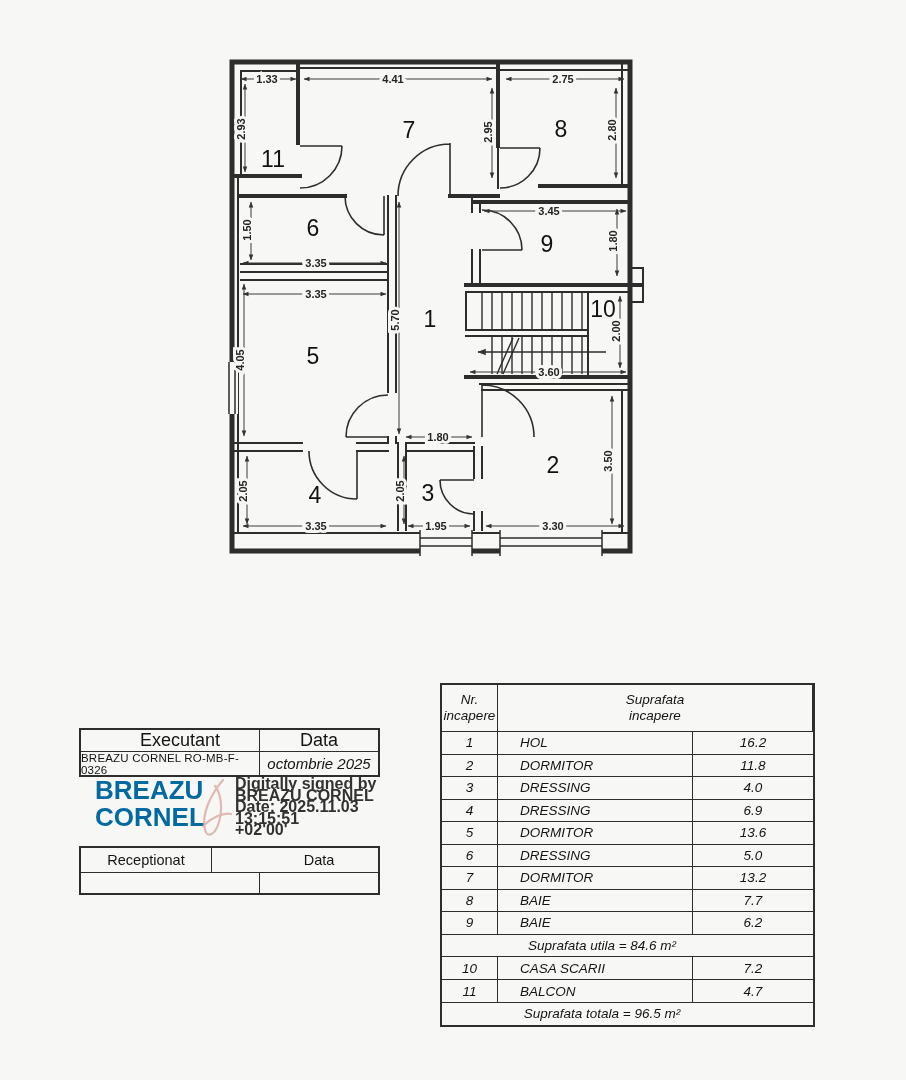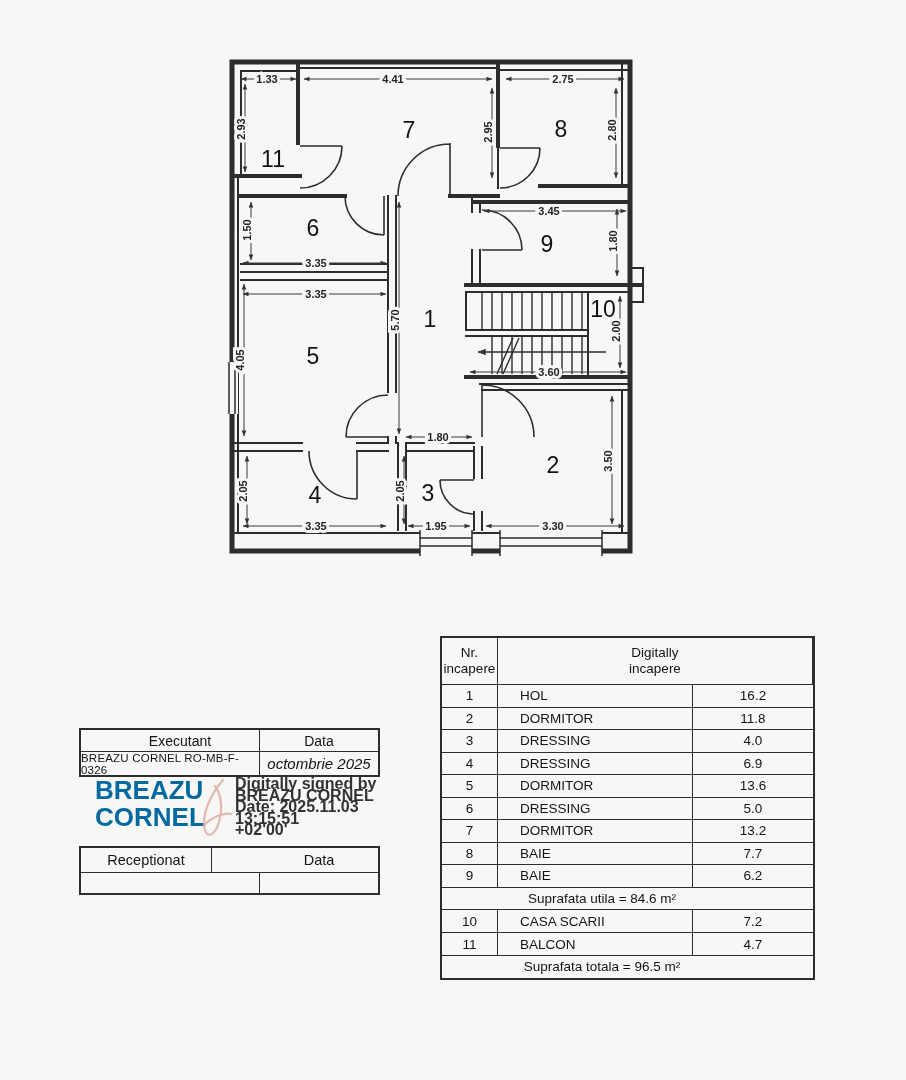--- a/index.html
+++ b/index.html
@@ -6,38 +6,38 @@
   body{
     width:906px;height:1080px;position:relative;overflow:hidden;
     background:#f7f7f5;color:#1c1c1c;
     font-family:"Liberation Sans", sans-serif;
   }
   #plan{position:absolute;left:0;top:0;}
   svg text{font-family:"Liberation Sans", sans-serif;}
   .dimtxt{font-size:11px;fill:#242424;text-anchor:middle;paint-order:stroke;stroke:#f7f7f5;stroke-width:6px;font-weight:bold;}
   .roomtxt{font-size:23px;fill:#121212;text-anchor:middle;}
   
-  .atable{position:absolute;left:440px;top:636px;width:371px;border:2px solid #2e2e2e;font-size:13.5px;color:#141414;background:transparent;}
+  .atable{position:absolute;left:440px;top:683px;width:371px;border:2px solid #2e2e2e;font-size:13.5px;color:#141414;background:transparent;font-style:italic;}
   .atr{display:flex;align-items:stretch;height:21.5px;border-top:1.5px solid #2e2e2e;}
   .atr.hdr{height:46px;border-top:none;}
   .atr.merged{height:21.5px;}
   .ac1{width:55px;display:flex;align-items:center;justify-content:center;border-right:1.5px solid #2e2e2e;}
   .ac2{flex:1;display:flex;align-items:center;padding-left:22px;border-right:1.5px solid #2e2e2e;}
   .ac3{width:120px;display:flex;align-items:center;justify-content:center;}
   .hdr .ac1,.hdr .ac2,.hdr .ac3{flex-direction:column;justify-content:center;padding-left:0;line-height:16px;}
   .mcell{flex:1;display:flex;align-items:center;justify-content:center;padding-right:51px;font-size:13.5px;}
   .r22{height:22px;}
   
   .xtable{position:absolute;left:79px;width:297px;border:2px solid #2e2e2e;color:#141414;}
   .xrow{display:flex;align-items:stretch;}
   .xrow+.xrow{border-top:1.5px solid #2e2e2e;}
   .xl{flex:1;display:flex;align-items:center;justify-content:center;border-right:1.5px solid #2e2e2e;}
   .xr{width:118px;display:flex;align-items:center;justify-content:center;}
   #exec{top:728px;}
-  #exec .xrow:nth-child(1){height:21px;font-size:14px;margin-left:20px;}
+  #exec .xrow:nth-child(1){height:21px;font-size:18px;margin-left:20px;}
   #exec .xrow:nth-child(2){height:23px;}
   #exec .val-name{font-size:11.5px;letter-spacing:0.2px;}
   #exec .val-date{font-size:15px;font-style:italic;}
   #recv{top:846px;}
   #recv .xrow:nth-child(1){height:24px;font-size:14.5px;gap:48px;}
   #recv .xrow:nth-child(2){height:20px;}
   
   #sig{position:absolute;left:95px;top:774px;width:295px;height:70px;}
   #sig .bigname{position:absolute;left:0px;top:3px;width:102px;text-align:center;font-size:26px;font-weight:bold;line-height:27px;color:#0369a1;}
   #sig .flourish{position:absolute;left:98px;top:0px;}
@@ -167,21 +167,21 @@
   </g>
 </svg>
 
 <div class="atable">
   <div class="atr hdr">
     <div class="ac1">
       <span>Nr.</span>
       <span>incapere</span>
     </div>
     <div class="ac2">
-      <span>Digitally</span>
+      <span>Suprafata</span>
       <span>incapere</span>
     </div>
   </div>
 
   <div class="atr">
     <div class="ac1">1</div>
     <div class="ac2">HOL</div>
     <div class="ac3">16.2</div>
   </div>
   <div class="atr">

